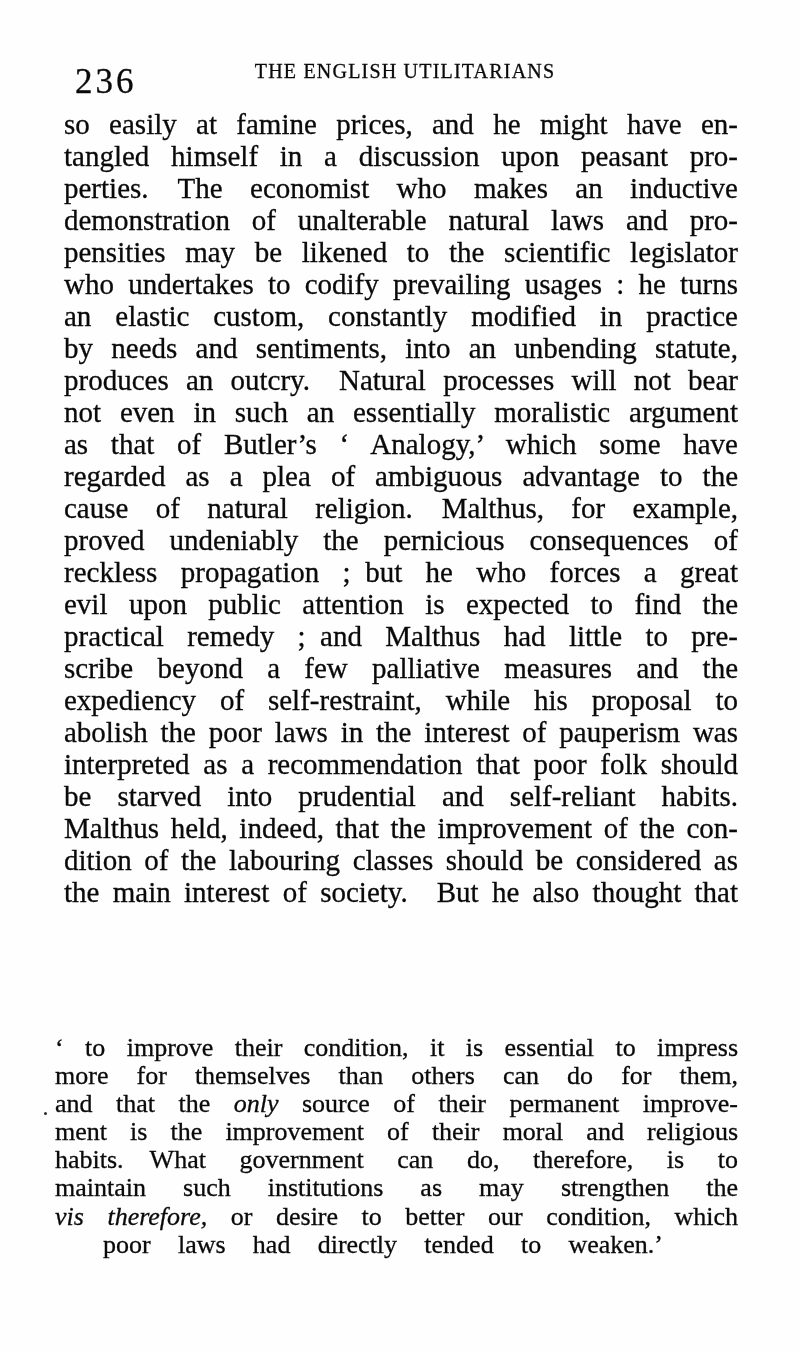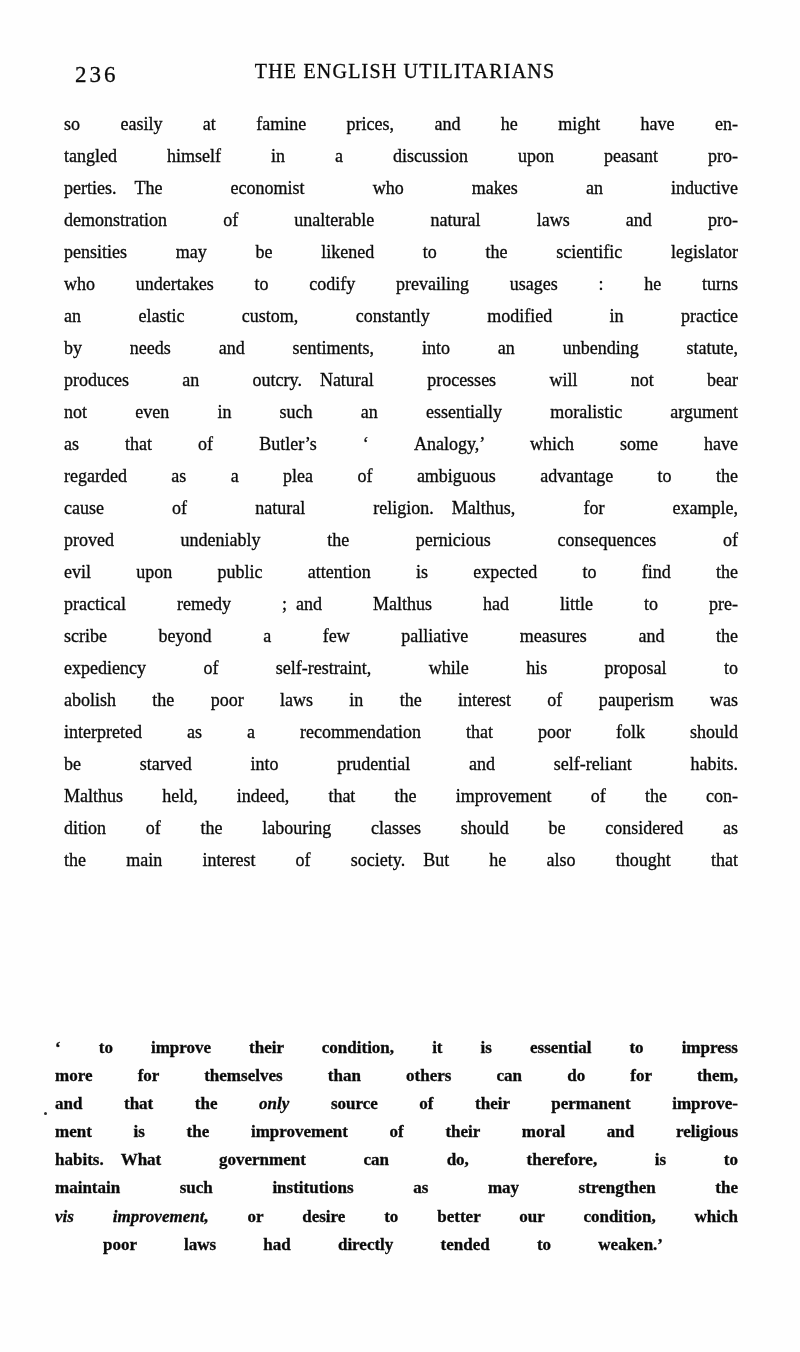--- a/index.html
+++ b/index.html
@@ -11,48 +11,47 @@
     background: #fefefe;
     color: #0a0a0a;
     font-family: "Liberation Serif", "DejaVu Serif", serif;
     overflow: hidden;
     -webkit-text-stroke: 0.3px currentColor;
   }
   .page-number {
     position: absolute;
     left: 75px;
     top: 62px;
-    font-size: 23px;
+    font-size: 35px;
     letter-spacing: 3px;
   }
   .running-title {
     position: absolute;
     left: calc(50% + 5px);
     transform: translateX(-50%);
     top: 60px;
     font-size: 20px;
     letter-spacing: 1.2px;
     white-space: nowrap;
   }
   .body-paragraph {
     position: absolute;
     left: 64px;
     top: 108px;
     width: 674px;
-    font-size: 18px;
+    font-size: 29px;
     line-height: 32px;
   }
   .block-quote {
     position: absolute;
     left: 55px;
     top: 1034px;
     width: 683px;
-    font-size: 17px;
+    font-size: 26px;
     line-height: 28.1px;
-    font-weight: bold;
   }
   .line {
     text-align: justify;
     text-align-last: justify;
     white-space: normal;
     height: auto;
   }
   
   .block-quote .line:last-child {
     width: 560px;
@@ -84,37 +83,38 @@
       <div class="line">pensities may be likened to the scientific legislator</div>
       <div class="line">who undertakes to codify prevailing usages : he turns</div>
       <div class="line">an elastic custom, constantly modified in practice</div>
       <div class="line">by needs and sentiments, into an unbending statute,</div>
       <div class="line">produces an outcry. Natural processes will not bear</div>
       <div class="line">not even in such an essentially moralistic argument</div>
       <div class="line">as that of Butler’s ‘ Analogy,’ which some have</div>
       <div class="line">regarded as a plea of ambiguous advantage to the</div>
       <div class="line">cause of natural religion. Malthus, for example,</div>
       <div class="line">proved undeniably the pernicious consequences of</div>
+      <div class="line">reckless propagation ; but he who forces a great</div>
       <div class="line">evil upon public attention is expected to find the</div>
       <div class="line">practical remedy ; and Malthus had little to pre-</div>
       <div class="line">scribe beyond a few palliative measures and the</div>
       <div class="line">expediency of self-restraint, while his proposal to</div>
       <div class="line">abolish the poor laws in the interest of pauperism was</div>
       <div class="line">interpreted as a recommendation that poor folk should</div>
       <div class="line">be starved into prudential and self-reliant habits.</div>
       <div class="line">Malthus held, indeed, that the improvement of the con-</div>
       <div class="line">dition of the labouring classes should be considered as</div>
       <div class="line">the main interest of society. But he also thought that</div>
     </div>
 
   <div class="block-quote">
       <div class="line"><span>‘ to improve their condition, it is essential to impress</span></div>
       <div class="line"><span>more for themselves than others can do for them,</span></div>
       <div class="line"><span>and that the </span><em>only</em><span> source of their permanent improve-</span></div>
       <div class="line"><span>ment is the improvement of their moral and religious</span></div>
       <div class="line"><span>habits. What government can do, therefore, is to</span></div>
       <div class="line"><span>maintain such institutions as may strengthen the</span></div>
-      <div class="line"><em>vis improvement,</em><span> or desire to better our condition, which</span></div>
+      <div class="line"><em>vis therefore,</em><span> or desire to better our condition, which</span></div>
       <div class="line"><span>poor laws had directly tended to weaken.’</span></div>
     </div>
 
   <div class="artifact-dot"></div>
 </div>
 
 </body></html>

